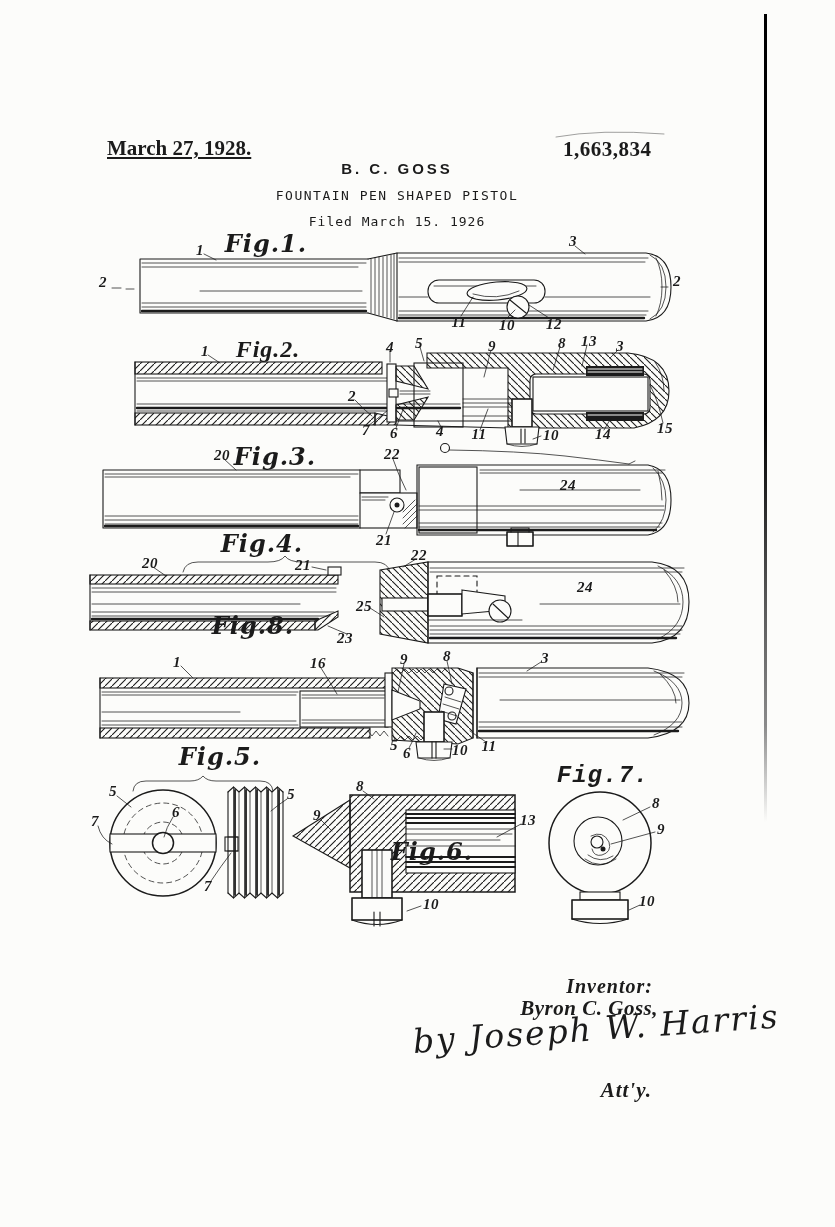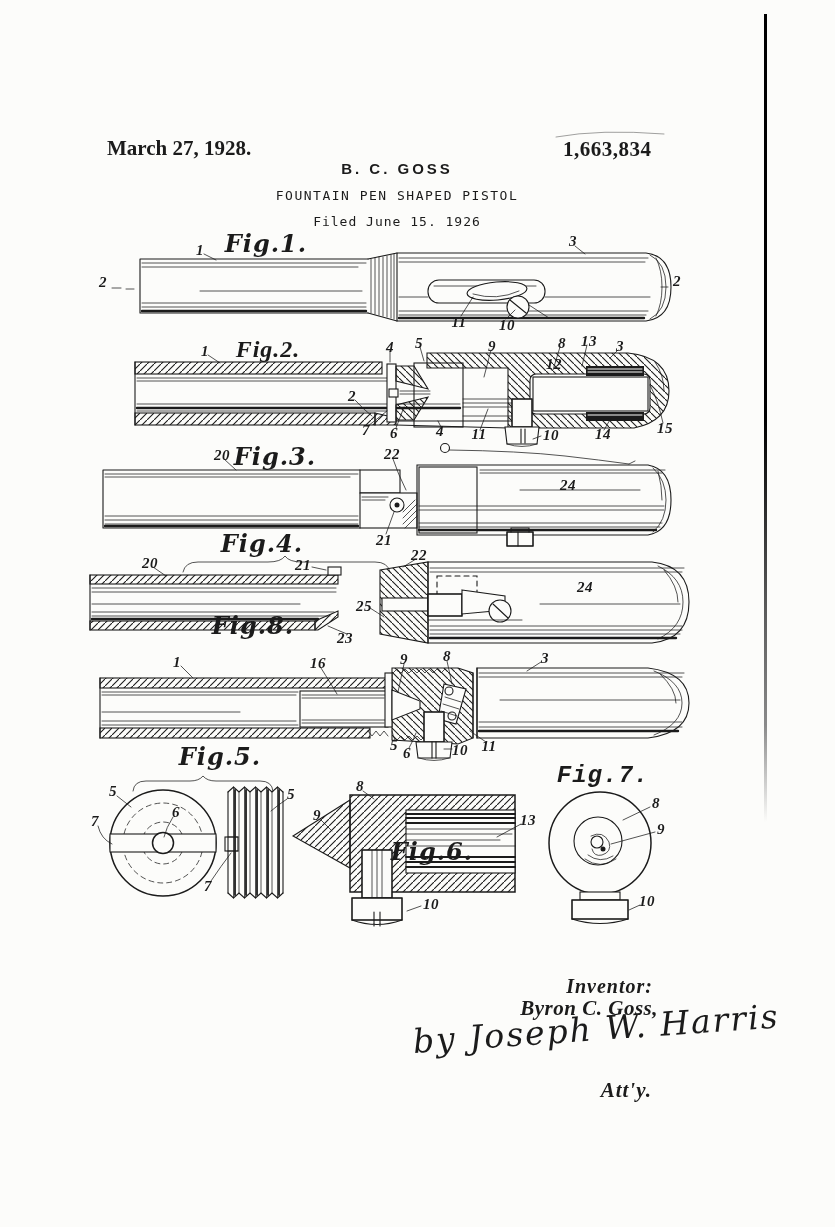--- a/index.html
+++ b/index.html
@@ -2,21 +2,21 @@
 <html><head>
 <meta charset="utf-8">
 <style>
   html,body{margin:0;padding:0;}
   body{
     width:835px;height:1227px;position:relative;overflow:hidden;
     background:#fcfcfa;font-family:"Liberation Serif",serif;color:#1b1b1b;
   }
   .abs{position:absolute;white-space:nowrap;line-height:1;}
   
-  .h-date{left:107px;top:136px;font:bold 21px "Liberation Serif",serif;}
+  .h-date{left:107px;top:136px;font:bold 21px "Liberation Serif",serif;text-decoration:underline;}
   .h-num{left:563px;top:137px;font:bold 21px "Liberation Serif",serif;letter-spacing:.5px;}
   .h-author{left:397px;top:160px;transform:translateX(-50%);font:bold 15px "Liberation Sans",sans-serif;letter-spacing:3px;}
   .h-title{left:397px;top:188px;transform:translateX(-50%);font:13px "DejaVu Sans Mono",monospace;letter-spacing:1.5px;}
   .h-filed{left:397px;top:214px;transform:translateX(-50%);font:13px "DejaVu Sans Mono",monospace;letter-spacing:1px;}
   
   .fig-title{position:absolute;transform:translate(-50%,-50%);
     font:italic bold 24px "DejaVu Serif",serif;letter-spacing:1px;white-space:nowrap;}
   .ref-label{position:absolute;transform:translate(-50%,-50%);
     font:italic bold 15px "Liberation Serif",serif;letter-spacing:.5px;white-space:nowrap;}
   
@@ -250,31 +250,31 @@
     <circle class="speck" cx="700" cy="540" r="1" fill="#9a9a9a"></circle>
   </g>
 </svg>
 
 <div class="scan-line"></div>
 
 <span class="abs h-date">March 27, 1928.</span>
 <span class="abs h-num">1,663,834</span>
 <span class="abs h-author">B. C. GOSS</span>
 <span class="abs h-title">FOUNTAIN PEN SHAPED PISTOL</span>
-<span class="abs h-filed">Filed June 15. 1926</span>
+<span class="abs h-filed">Filed March 15. 1926</span>
 
 <div id="labels-layer">
     <span class="fig-title" style="left: 266px; top: 243px;">Fig.1.</span>
     <span class="ref-label" style="left: 200px; top: 250px;">1</span>
     <span class="ref-label" style="left: 103px; top: 282px;">2</span>
     <span class="ref-label" style="left: 573px; top: 241px;">3</span>
     <span class="ref-label" style="left: 677px; top: 281px;">2</span>
     <span class="ref-label" style="left: 459px; top: 322px;">11</span>
     <span class="ref-label" style="left: 507px; top: 325px;">10</span>
-    <span class="ref-label" style="left: 554px; top: 324px; margin-top: 40px;">12</span>
+    <span class="ref-label" style="left: 554px; top: 324px;">12</span>
     <span class="fig-title" style="left: 268px; top: 349px; font-family: Liberation Serif, serif;">Fig.2.</span>
     <span class="ref-label" style="left: 205px; top: 351px;">1</span>
     <span class="ref-label" style="left: 390px; top: 347px;">4</span>
     <span class="ref-label" style="left: 419px; top: 343px;">5</span>
     <span class="ref-label" style="left: 492px; top: 346px;">9</span>
     <span class="ref-label" style="left: 562px; top: 343px;">8</span>
     <span class="ref-label" style="left: 589px; top: 341px;">13</span>
     <span class="ref-label" style="left: 620px; top: 346px;">3</span>
     <span class="ref-label" style="left: 352px; top: 396px;">2</span>
     <span class="ref-label" style="left: 366px; top: 430px;">7</span>

